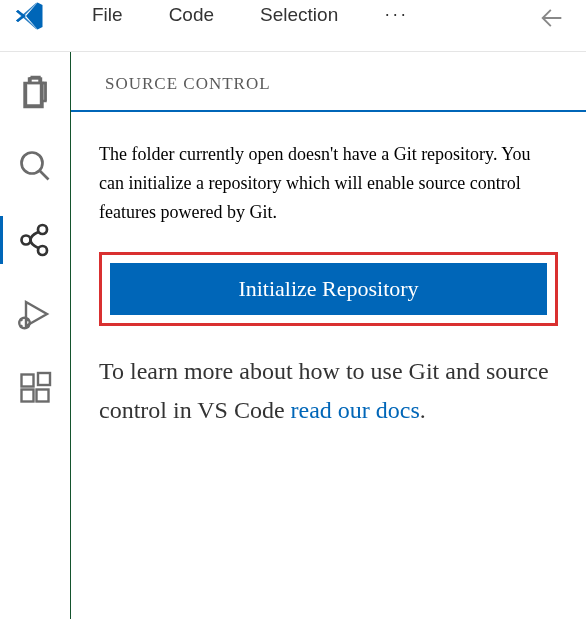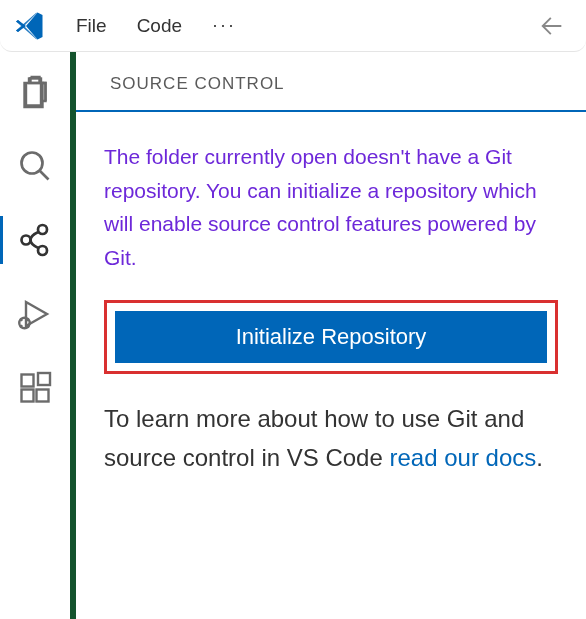--- a/index.html
+++ b/index.html
@@ -10,26 +10,24 @@
     body {
       font-family: "Segoe UI", -apple-system, BlinkMacSystemFont, sans-serif;
       background: #ffffff;
       width: 586px;
       height: 619px;
       overflow: hidden;
       color: #333333;
     }
     .menubar {
       display: flex;
-      align-items: center;
       height: 52px;
       padding: 0 12px;
       border-bottom: 1px solid #e5e5e5;
-      gap: 2px;
-      border-radius: 12px;
+      gap: 18px;
     }
     .logo {
       margin-right: 14px;
       margin-left: 2px;
     }
     .logo svg {
       width: 32px;
       height: 32px;
       display: block;
     }
@@ -88,38 +86,39 @@
       content: "";
       position: absolute;
       left: 0;
       top: -6px;
       bottom: -6px;
       width: 3px;
       background: #0066b8;
     }
     .side-panel {
       flex: 1;
-      border-left: 6px solid #14532d;
+      border-left: 1px solid #14532d;
       padding: 22px 0 0 0;
+      font-family: Liberation Serif, serif;
     }
     .panel-title {
       font-size: 17px;
       letter-spacing: 1px;
       color: #5a5a5a;
       padding-left: 34px;
       margin-bottom: 16px;
     }
     .panel-body {
       border-top: 2px solid #0066b8;
       padding: 28px 28px 20px 28px;
     }
     .info-text {
-      font-size: 21px;
+      font-size: 18px;
       line-height: 1.6;
-      color: #6d28d9;
+      color: #000000;
       margin-bottom: 26px;
     }
     .highlight-box {
       border: 3px solid #d93030;
       padding: 8px;
       margin-bottom: 26px;
     }
     .init-button {
       width: 100%;
       background: #0066b8;
@@ -147,20 +146,21 @@
   <div class="logo">
     <svg viewBox="0 0 32 32" fill="none">
       <path d="M23.5 2.5 L12 16 L23.5 29.5 L28.5 27 L28.5 5 Z" fill="#0066b8"></path>
       <path d="M12 16 L4 22 L2 20.5 L8.5 16 L2 11.5 L4 10 Z" fill="#0066b8"></path>
       <path d="M23.5 2.5 L4 22 L2 20.5 L22 3 Z" fill="#0066b8" opacity="0.85"></path>
       <path d="M23.5 29.5 L4 10 L2 11.5 L22 29 Z" fill="#0066b8" opacity="0.85"></path>
     </svg>
   </div>
   <div class="menu-item">File</div>
   <div class="menu-item">Code</div>
+  <div class="menu-item">Selection</div>
   <div class="menu-more">···</div>
   <div class="menu-spacer"></div>
   <div class="back-arrow">
     <svg viewBox="0 0 24 24" fill="none" stroke="#888888" stroke-width="1.6">
       <path d="M20 12 L5 12 M11 5 L4 12 L11 19"></path>
     </svg>
   </div>
 </div>
 
 <div class="main-area">

